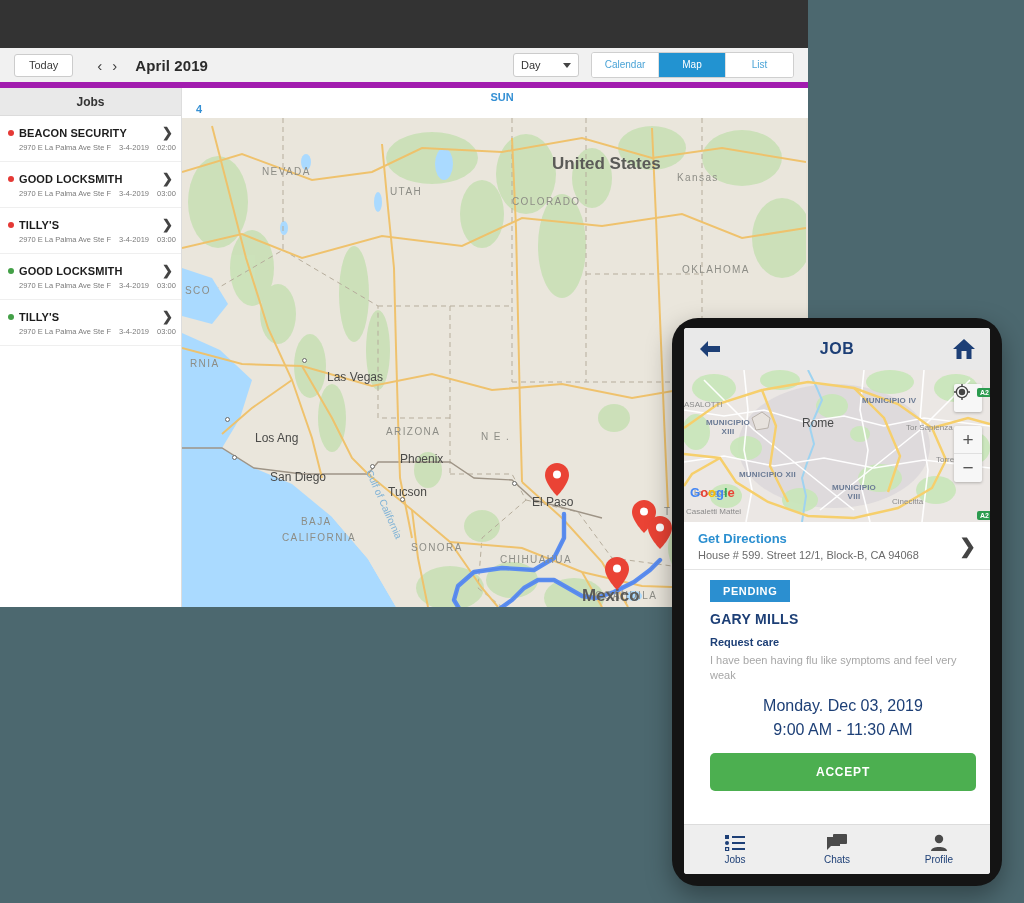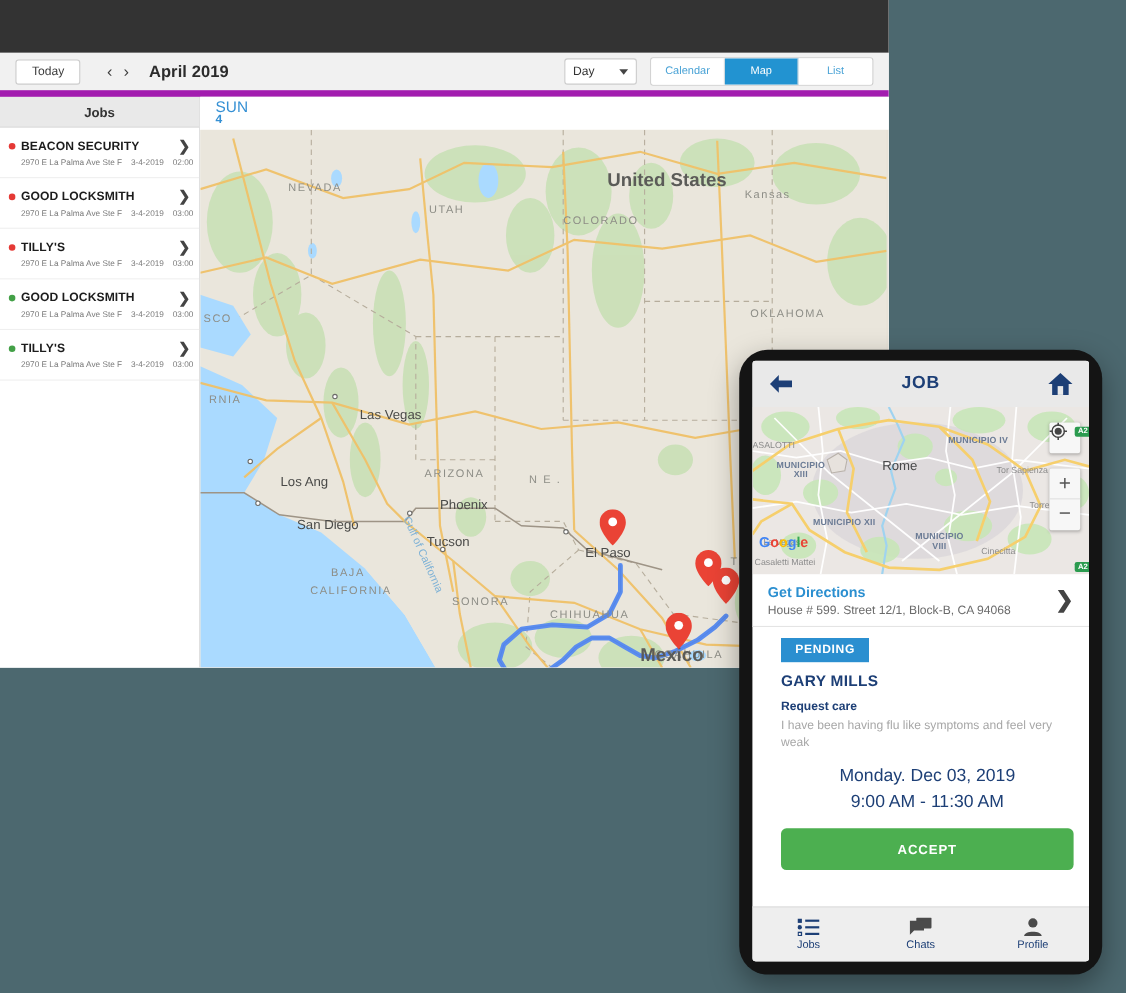--- a/index.html
+++ b/index.html
@@ -99,21 +99,21 @@
   }
   .chev { color: #444; font-size: 13px; font-weight: bold; line-height: 1; }
   .job-row2 {
     display: flex; gap: 8px; margin-top: 4px; padding-left: 11px;
     font-size: 7.5px; color: #7a7a7a; white-space: nowrap;
   }
 
   
   .map-pane { flex: 1; position: relative; background: #fff; overflow: hidden; }
   .day-head { height: 30px; padding: 3px 0 0 14px; background: #fff; }
-  .day-dow { font-size: 14px; font-weight: normal; color: #3590d4; line-height: 12px; }
+  .day-dow { font-size: 11px; font-weight: bold; color: #3590d4; line-height: 12px; text-align: center; }
   .day-num { font-size: 11px; font-weight: bold; color: #3590d4; line-height: 12px; }
   .gmap {
     position: absolute; left: 0; right: 0; top: 30px; bottom: 0;
     background: #e8e3d8;
     overflow: hidden;
   }
   .gmap svg { position: absolute; left: 0; top: 0; }
   .map-label {
     position: absolute; color: #8d8d86; font-size: 10px;
     letter-spacing: 1.4px; white-space: nowrap; pointer-events: none;
@@ -415,21 +415,21 @@
             <g fill="none" stroke="#4a7ee0" stroke-width="0.8" opacity="0.5">
               <path d="M382 396 L382 420 L372 440 L352 452 L320 450 L292 454 L276 468 L272 482 L278 492 L296 496 L316 492 L330 482 L342 470 L356 462 L372 462 L386 470 L400 478 L414 480 L432 474 L452 464 L468 452 L478 442"></path>
             </g>
           </svg>
 
           <div id="map-labels">
               <div class="map-label" style="left: 80px; top: 48px;">NEVADA</div>
               <div class="map-label" style="left: 208px; top: 68px;">UTAH</div>
               <div class="map-label" style="left: 330px; top: 78px;">COLORADO</div>
               <div class="map-label" style="left: 495px; top: 54px;">Kansas</div>
-              <div class="map-label" style="left: 500px; top: 162px;">OKLAHOMA</div>
+              <div class="map-label" style="left: 500px; top: 146px;">OKLAHOMA</div>
               <div class="map-label" style="left: 204px; top: 308px;">ARIZONA</div>
               <div class="map-label" style="left: 299px; top: 313px;">N E  .</div>
               <div class="map-label" style="left: 482px; top: 388px;">TE</div>
               <div class="map-label" style="left: 229px; top: 424px;">SONORA</div>
               <div class="map-label" style="left: 318px; top: 436px;">CHIHUAHUA</div>
               <div class="map-label" style="left: 413px; top: 472px;">COAHUILA</div>
               <div class="map-label" style="left: 119px; top: 398px;">BAJA</div>
               <div class="map-label" style="left: 100px; top: 414px;">CALIFORNIA</div>
               <div class="map-label" style="left: 8px; top: 240px;">RNIA</div>
               <div class="map-label" style="left: 3px; top: 167px;">SCO</div>

